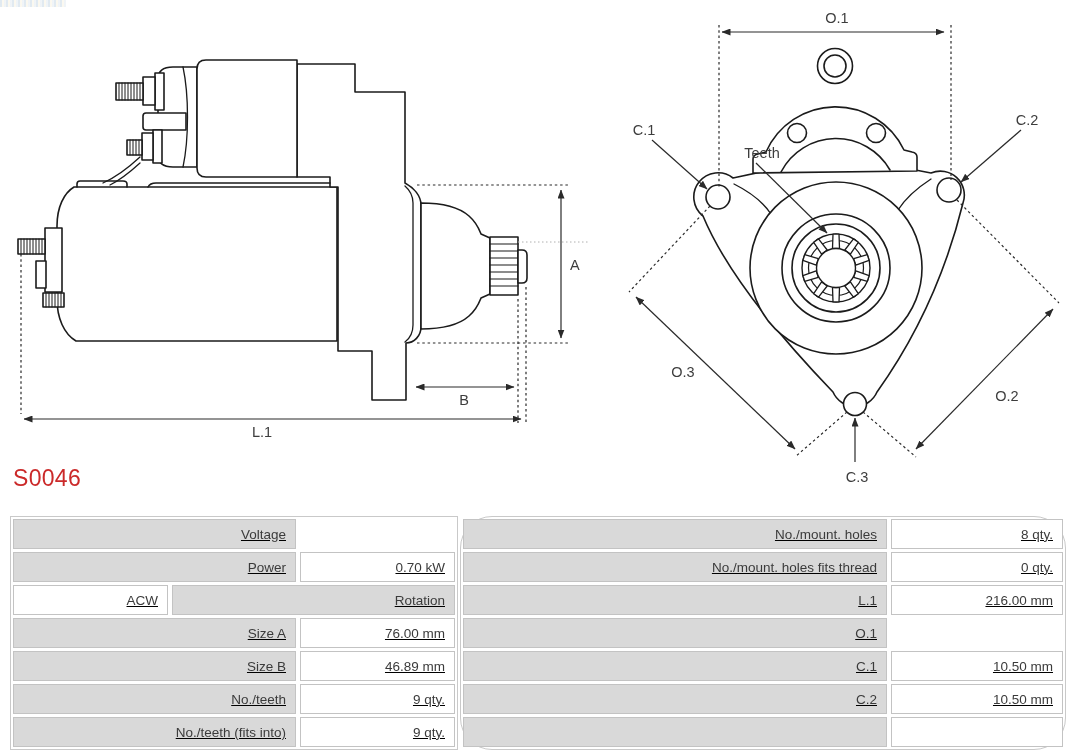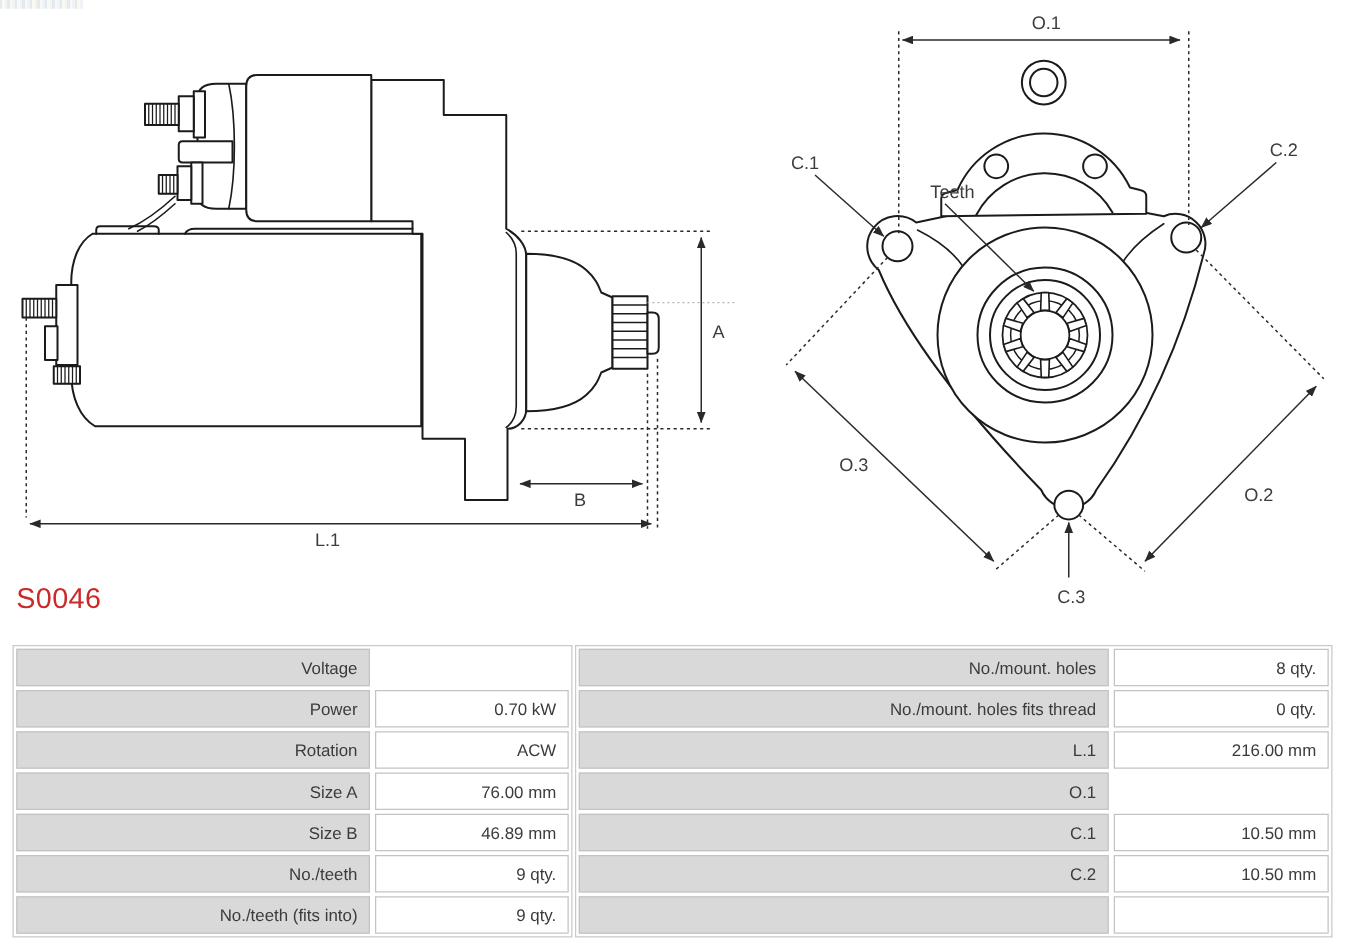--- a/index.html
+++ b/index.html
@@ -6,22 +6,22 @@
   .page{position:relative;width:1080px;height:753px;background:#fff;overflow:hidden;
         font-family:"Liberation Sans",sans-serif;}
   .watermark{position:absolute;left:0;top:0;width:66px;height:7px;opacity:.45;
     background:repeating-linear-gradient(90deg,#bcd0e0 0 2px,#f6f0dd 2px 4px,#dde6ee 4px 6px);}
   .drawing-svg{position:absolute;left:0;top:0;}
   .part-title{position:absolute;left:13px;top:465px;font-size:23px;letter-spacing:.3px;
     color:#cb2a2a;}
   .spec-table{position:absolute;top:516px;box-sizing:border-box;border:1px solid #c9c9c9;
     background:#fff;padding:2px;display:flex;flex-direction:column;gap:3px;}
   .spec-table.left{left:10px;width:448px;}
-  .spec-table.right{left:460px;width:606px;}
-  .spec-row{display:flex;gap:4px;height:30px;flex:0 0 30px;}
+  .spec-table.right{left:460px;width:606px;border-radius:32px;}
+  .spec-row{display:flex;gap:4px;height:30px;flex:0 0 30px;text-decoration:underline;}
   .cell{box-sizing:border-box;border:1px solid #c3c3c3;background:#d9d9d9;
     display:flex;align-items:center;justify-content:flex-end;
     padding-right:9px;font-size:13.5px;color:#3b3b3b;white-space:nowrap;overflow:hidden;}
   .cell.value{background:#fff;flex:1;}
   .spec-table.left .cell.label{flex:0 0 283px;}
   .spec-table.right .cell.label{flex:0 0 424px;}
   .dimtext{font-family:"Liberation Sans",sans-serif;font-size:14.5px;fill:#3d3d3d;}
 </style>
 </head>
 <body>
@@ -159,22 +159,22 @@
       <div class="spec-row">
         <div class="cell label">Voltage</div>
       </div>
 
       <div class="spec-row">
         <div class="cell label">Power</div>
         <div class="cell value">0.70 kW</div>
       </div>
 
       <div class="spec-row">
+        <div class="cell value">ACW</div>
         <div class="cell label">Rotation</div>
-        <div class="cell value">ACW</div>
       </div>
 
       <div class="spec-row">
         <div class="cell label">Size A</div>
         <div class="cell value">76.00 mm</div>
       </div>
 
       <div class="spec-row">
         <div class="cell label">Size B</div>
         <div class="cell value">46.89 mm</div>

